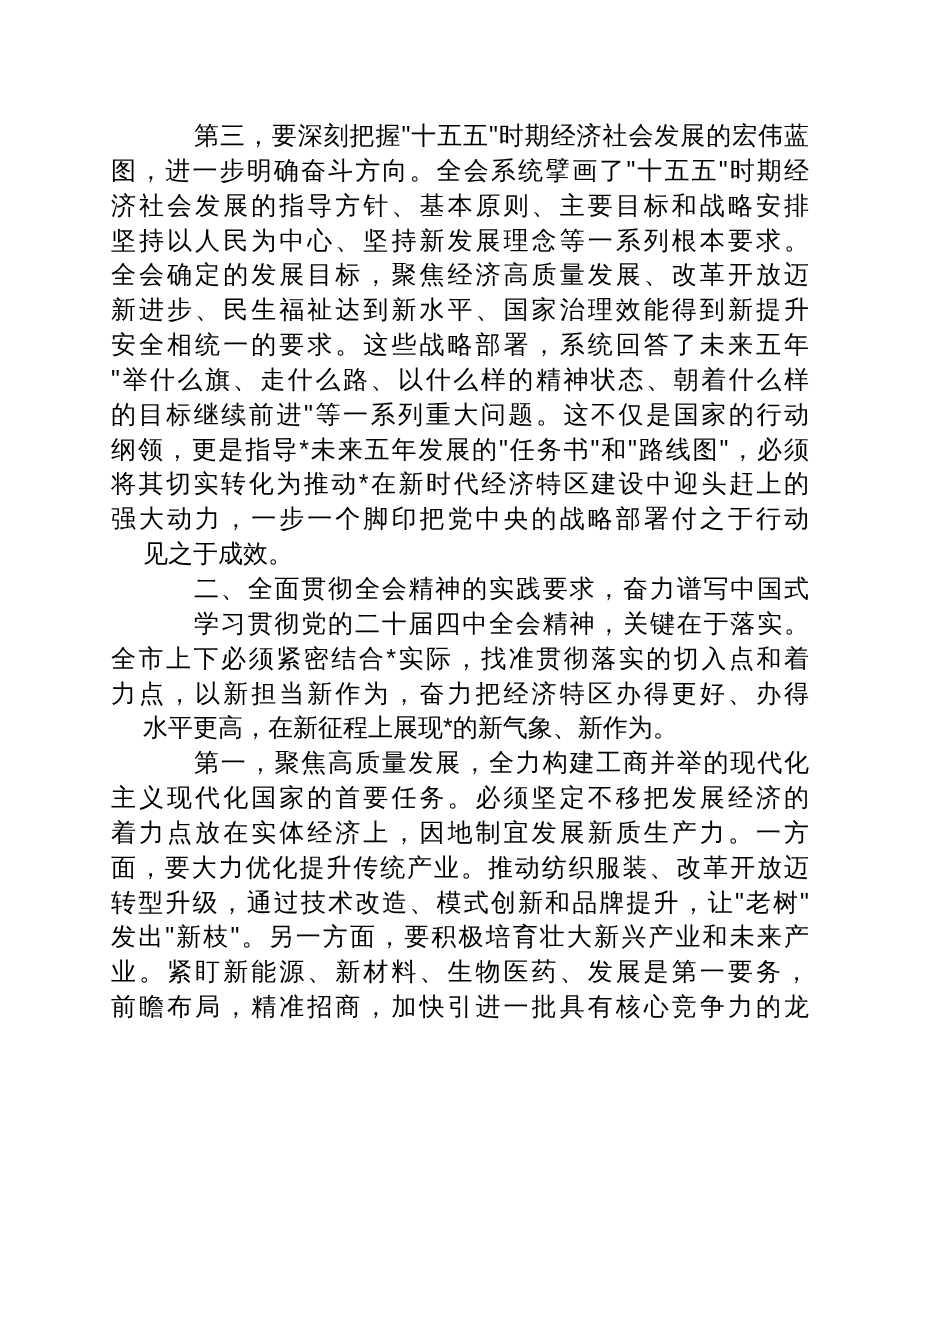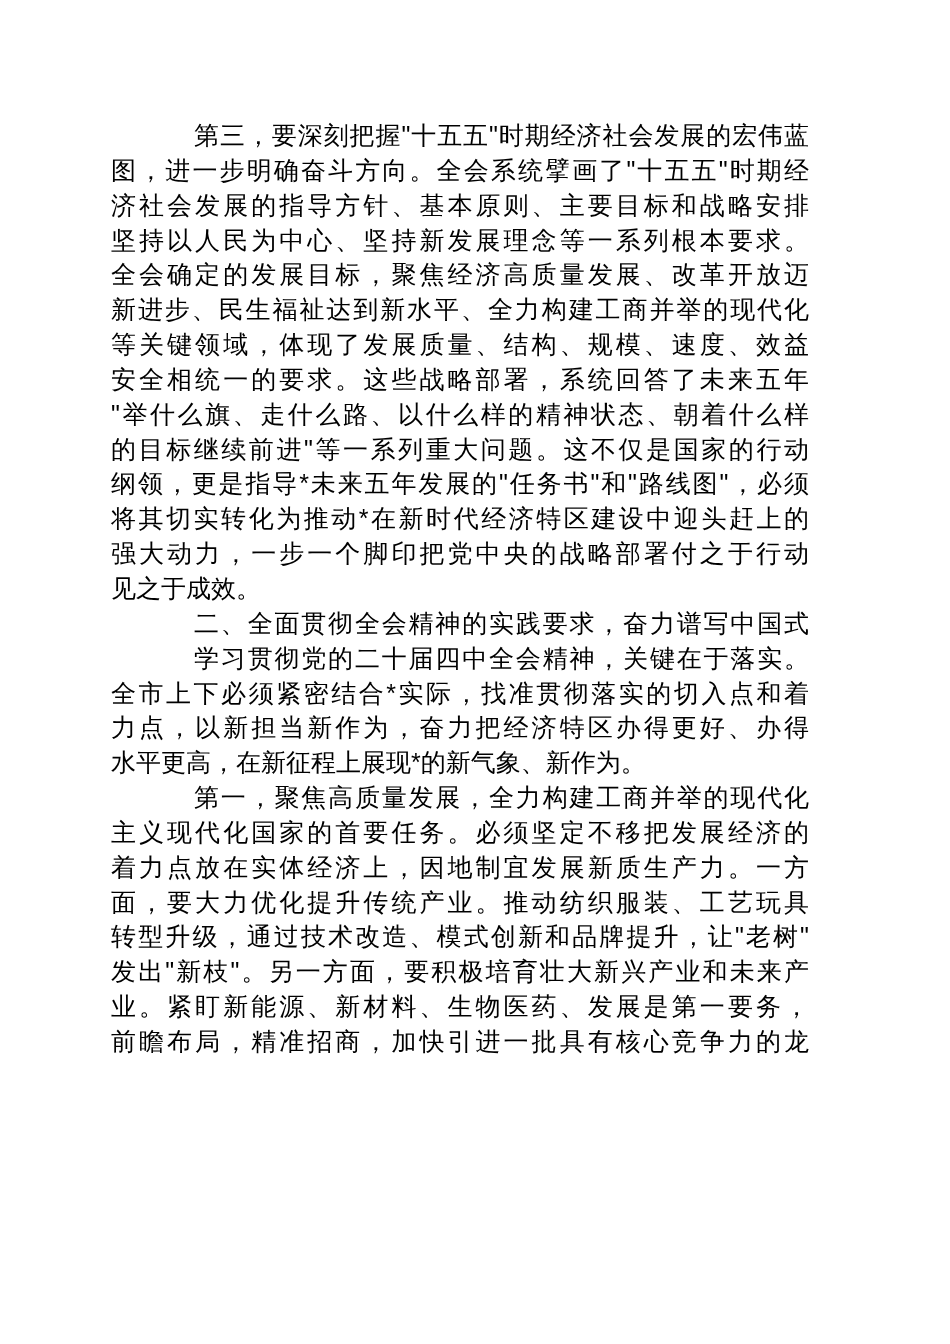--- a/index.html
+++ b/index.html
@@ -27,54 +27,54 @@
   }
   .line {
     text-align: justify;
     white-space: normal;
   }
   .line.fill {
     text-align-last: justify;
   }
   .line.nofill {
     text-align-last: left;
+    margin-left: 32px;
   }
   .line.indent {
     text-indent: 83px;
   }
   .line.bold {
     font-weight: normal;
   }
 </style>
 </head>
 <body>
 
 <div class="page">
   <div class="doc-body">
       <div class="line fill indent">第三，要深刻把握"十五五"时期经济社会发展的宏伟蓝</div>
       <div class="line fill">图，进一步明确奋斗方向。全会系统擘画了"十五五"时期经</div>
       <div class="line fill">济社会发展的指导方针、基本原则、主要目标和战略安排</div>
       <div class="line fill">坚持以人民为中心、坚持新发展理念等一系列根本要求。</div>
       <div class="line fill">全会确定的发展目标，聚焦经济高质量发展、改革开放迈</div>
-      <div class="line fill">新进步、民生福祉达到新水平、全力构建工商并举的现代化</div>
-      <div class="line fill">等关键领域，体现了发展质量、结构、规模、速度、效益</div>
+      <div class="line fill">新进步、民生福祉达到新水平、国家治理效能得到新提升</div>
       <div class="line fill">安全相统一的要求。这些战略部署，系统回答了未来五年</div>
       <div class="line fill">"举什么旗、走什么路、以什么样的精神状态、朝着什么样</div>
       <div class="line fill">的目标继续前进"等一系列重大问题。这不仅是国家的行动</div>
       <div class="line fill">纲领，更是指导*未来五年发展的"任务书"和"路线图"，必须</div>
       <div class="line fill">将其切实转化为推动*在新时代经济特区建设中迎头赶上的</div>
       <div class="line fill">强大动力，一步一个脚印把党中央的战略部署付之于行动</div>
       <div class="line nofill">见之于成效。</div>
       <div class="line fill indent bold">二、全面贯彻全会精神的实践要求，奋力谱写中国式</div>
       <div class="line fill indent">学习贯彻党的二十届四中全会精神，关键在于落实。</div>
       <div class="line fill">全市上下必须紧密结合*实际，找准贯彻落实的切入点和着</div>
       <div class="line fill">力点，以新担当新作为，奋力把经济特区办得更好、办得</div>
       <div class="line nofill">水平更高，在新征程上展现*的新气象、新作为。</div>
       <div class="line fill indent">第一，聚焦高质量发展，全力构建工商并举的现代化</div>
       <div class="line fill">主义现代化国家的首要任务。必须坚定不移把发展经济的</div>
       <div class="line fill">着力点放在实体经济上，因地制宜发展新质生产力。一方</div>
-      <div class="line fill">面，要大力优化提升传统产业。推动纺织服装、工艺玩具</div>
+      <div class="line fill">面，要大力优化提升传统产业。推动纺织服装、改革开放迈</div>
       <div class="line fill">转型升级，通过技术改造、模式创新和品牌提升，让"老树"</div>
       <div class="line fill">发出"新枝"。另一方面，要积极培育壮大新兴产业和未来产</div>
       <div class="line fill">业。紧盯新能源、新材料、生物医药、发展是第一要务，</div>
       <div class="line fill">前瞻布局，精准招商，加快引进一批具有核心竞争力的龙</div>
     </div>
 </div>
 
 </body></html>

